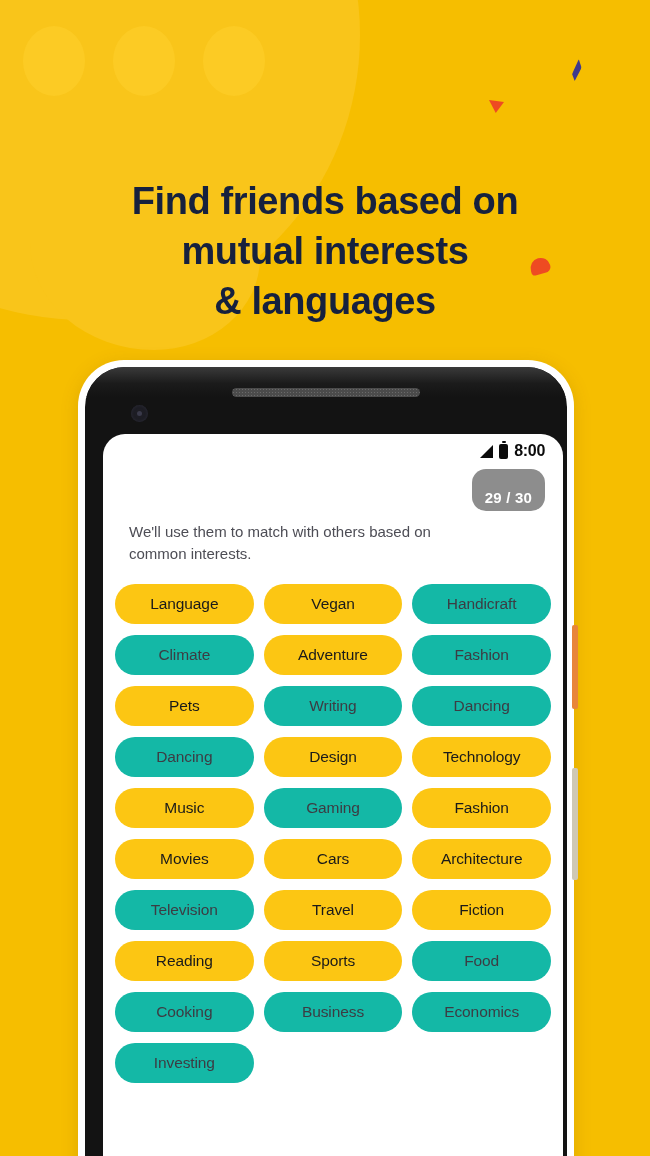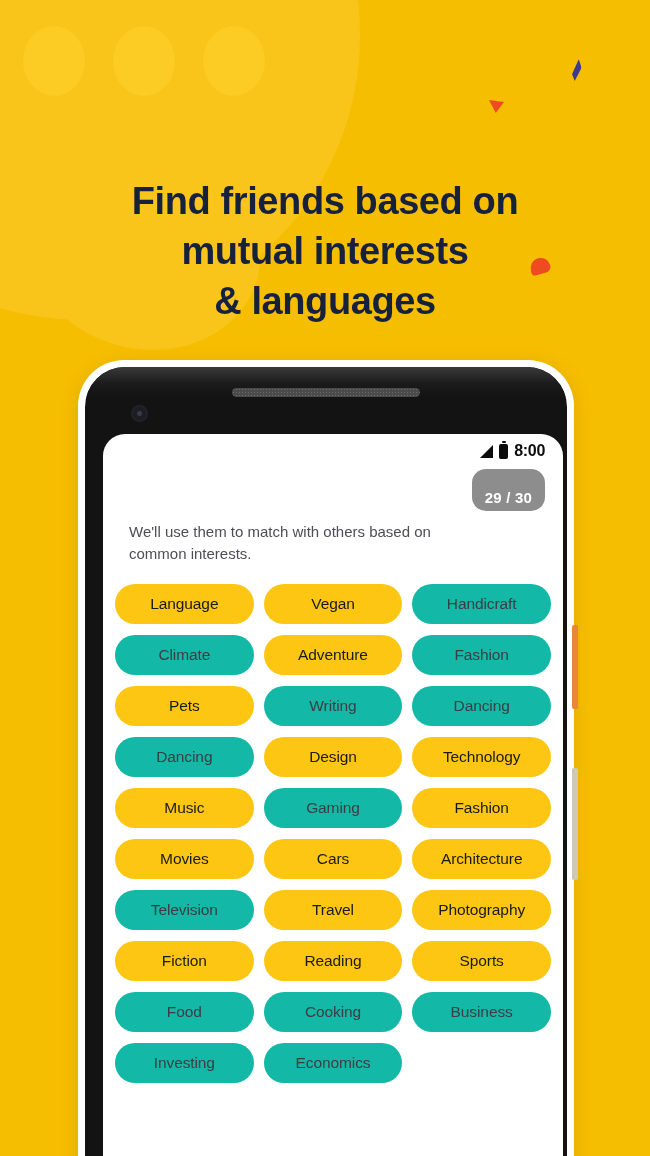--- a/index.html
+++ b/index.html
@@ -332,29 +332,28 @@
             <div class="chip on">Design</div>
             <div class="chip on">Technology</div>
             <div class="chip on">Music</div>
             <div class="chip off">Gaming</div>
             <div class="chip on">Fashion</div>
             <div class="chip on">Movies</div>
             <div class="chip on">Cars</div>
             <div class="chip on">Architecture</div>
             <div class="chip off">Television</div>
             <div class="chip on">Travel</div>
-            <div class="chip on">Photography</div>
             <div class="chip on">Fiction</div>
             <div class="chip on">Reading</div>
             <div class="chip on">Sports</div>
             <div class="chip off">Food</div>
             <div class="chip off">Cooking</div>
             <div class="chip off">Business</div>
+            <div class="chip off">Economics</div>
             <div class="chip off">Investing</div>
-            <div class="chip off">Economics</div>
           </div>
 
       </div>
     </div>
 
     <div class="side-btn power"></div>
     <div class="side-btn volume"></div>
   </div>
 
 </div>

